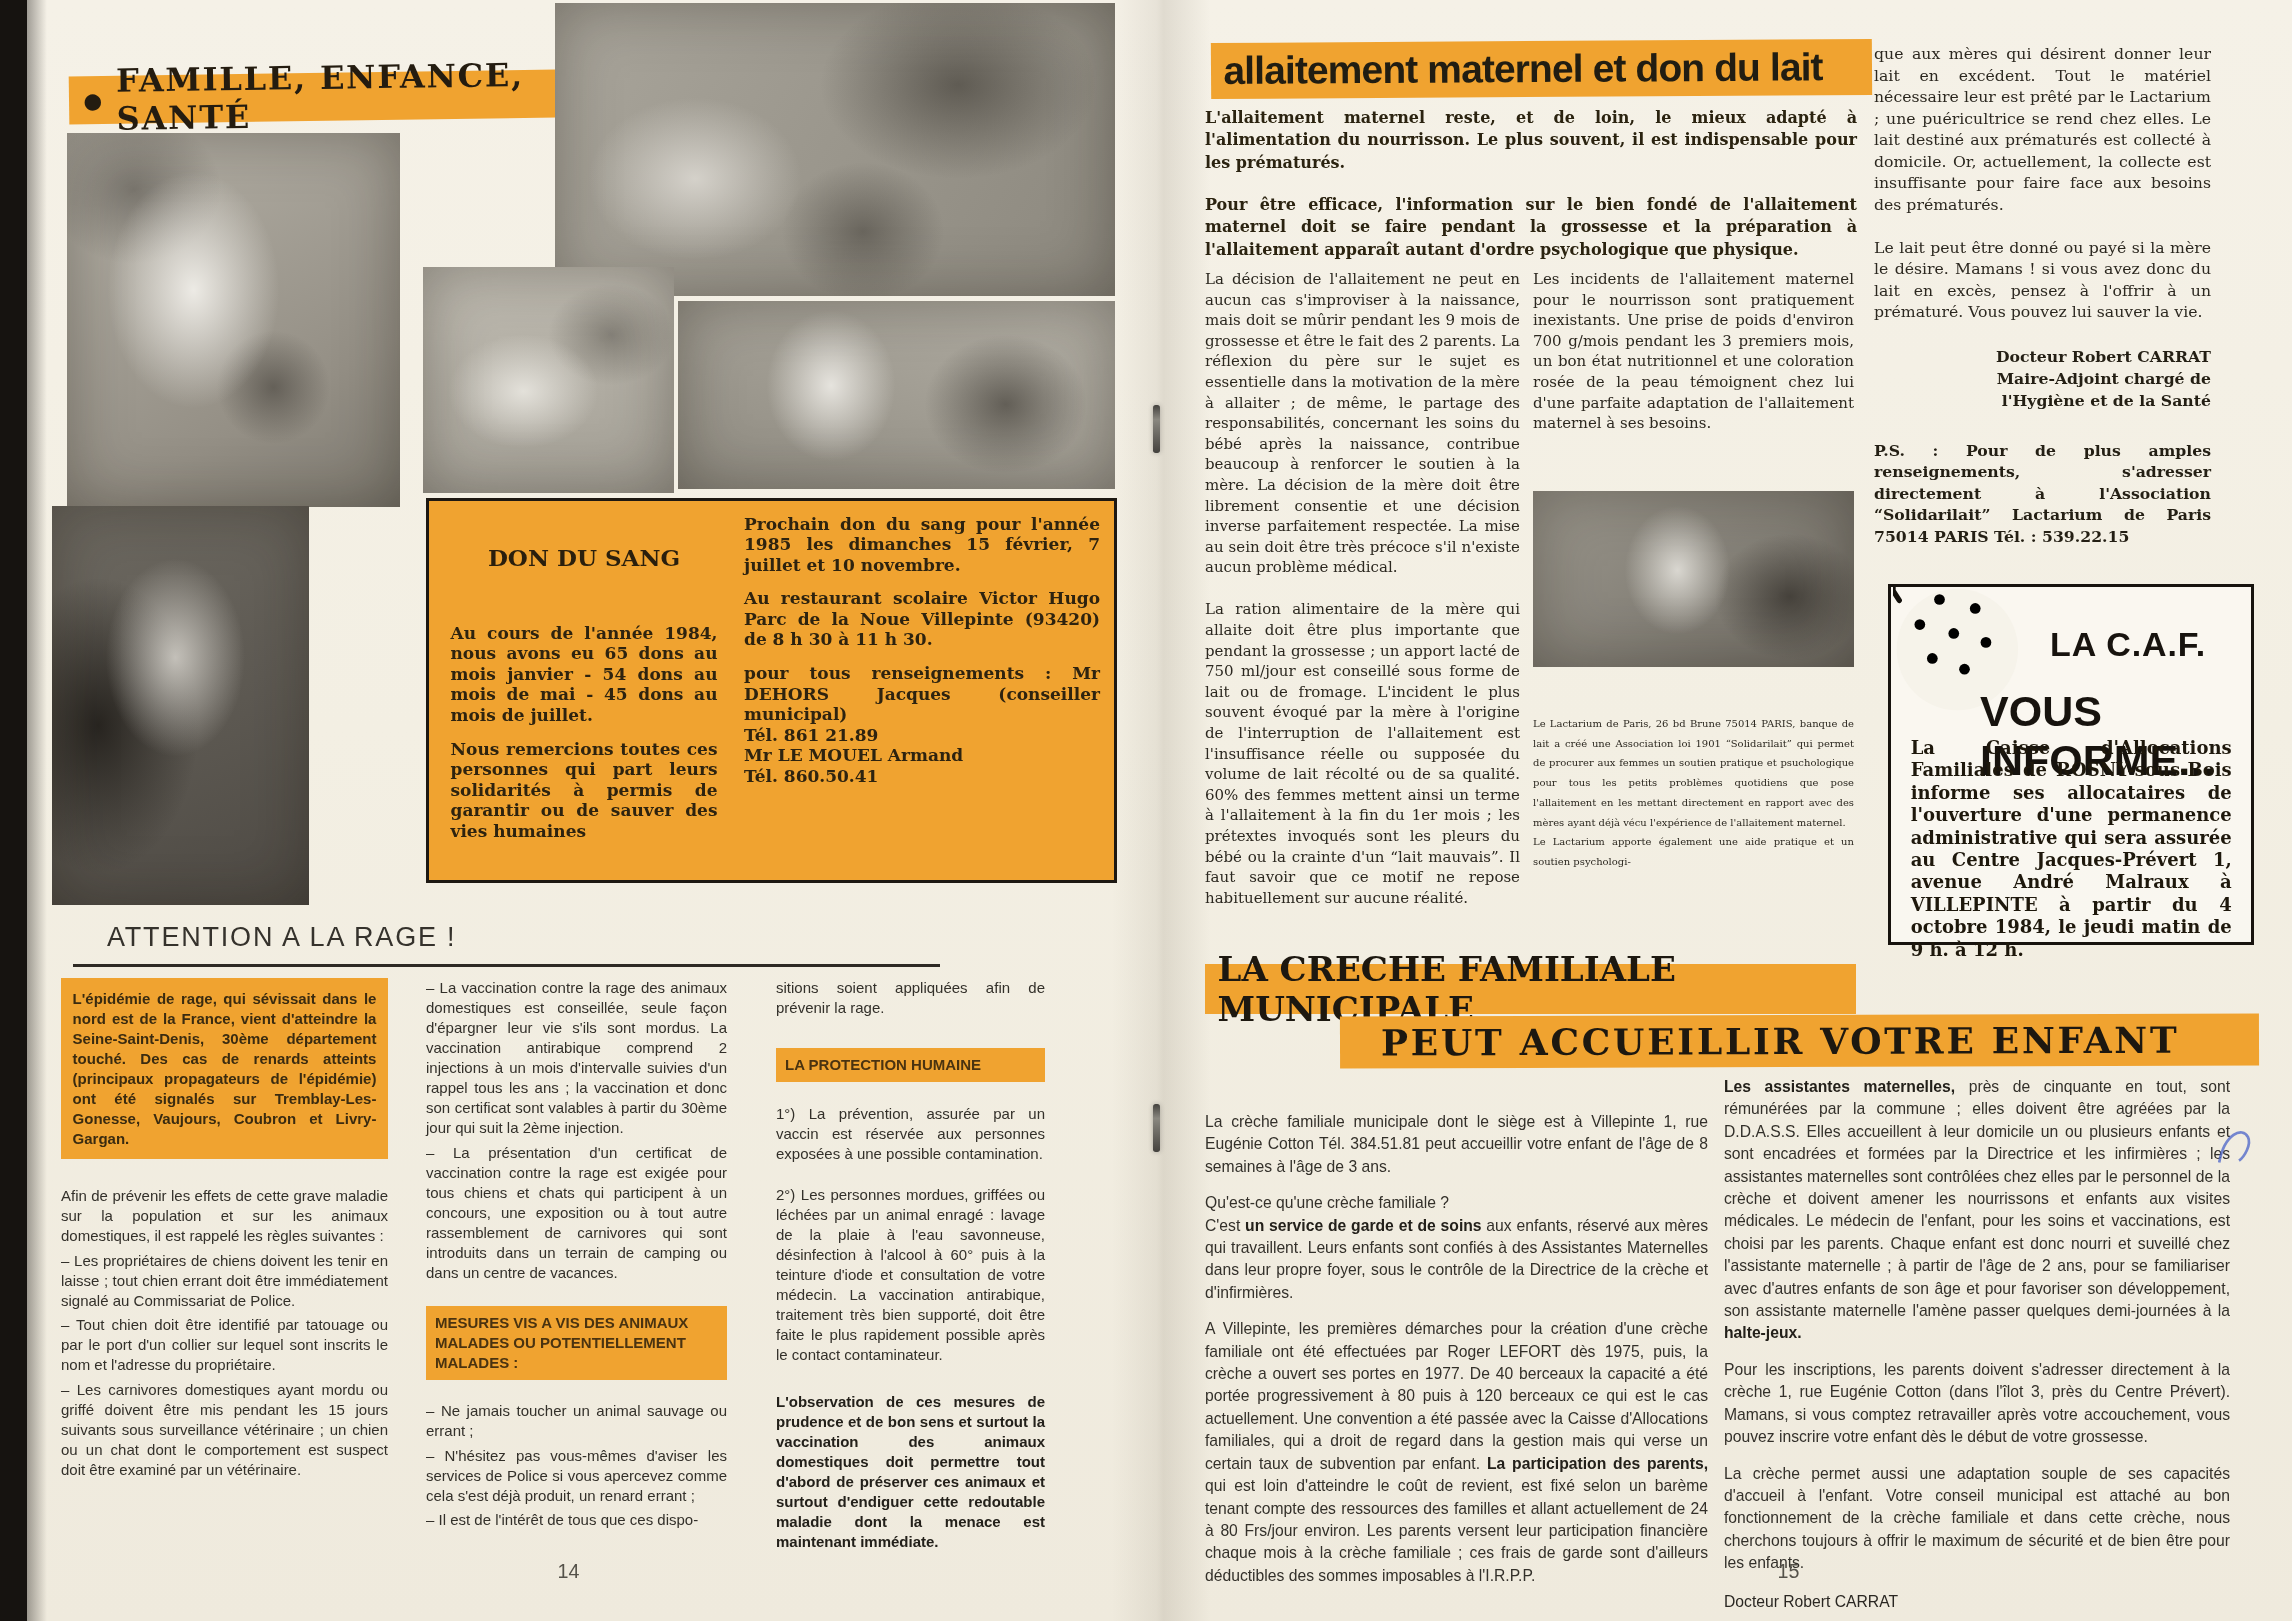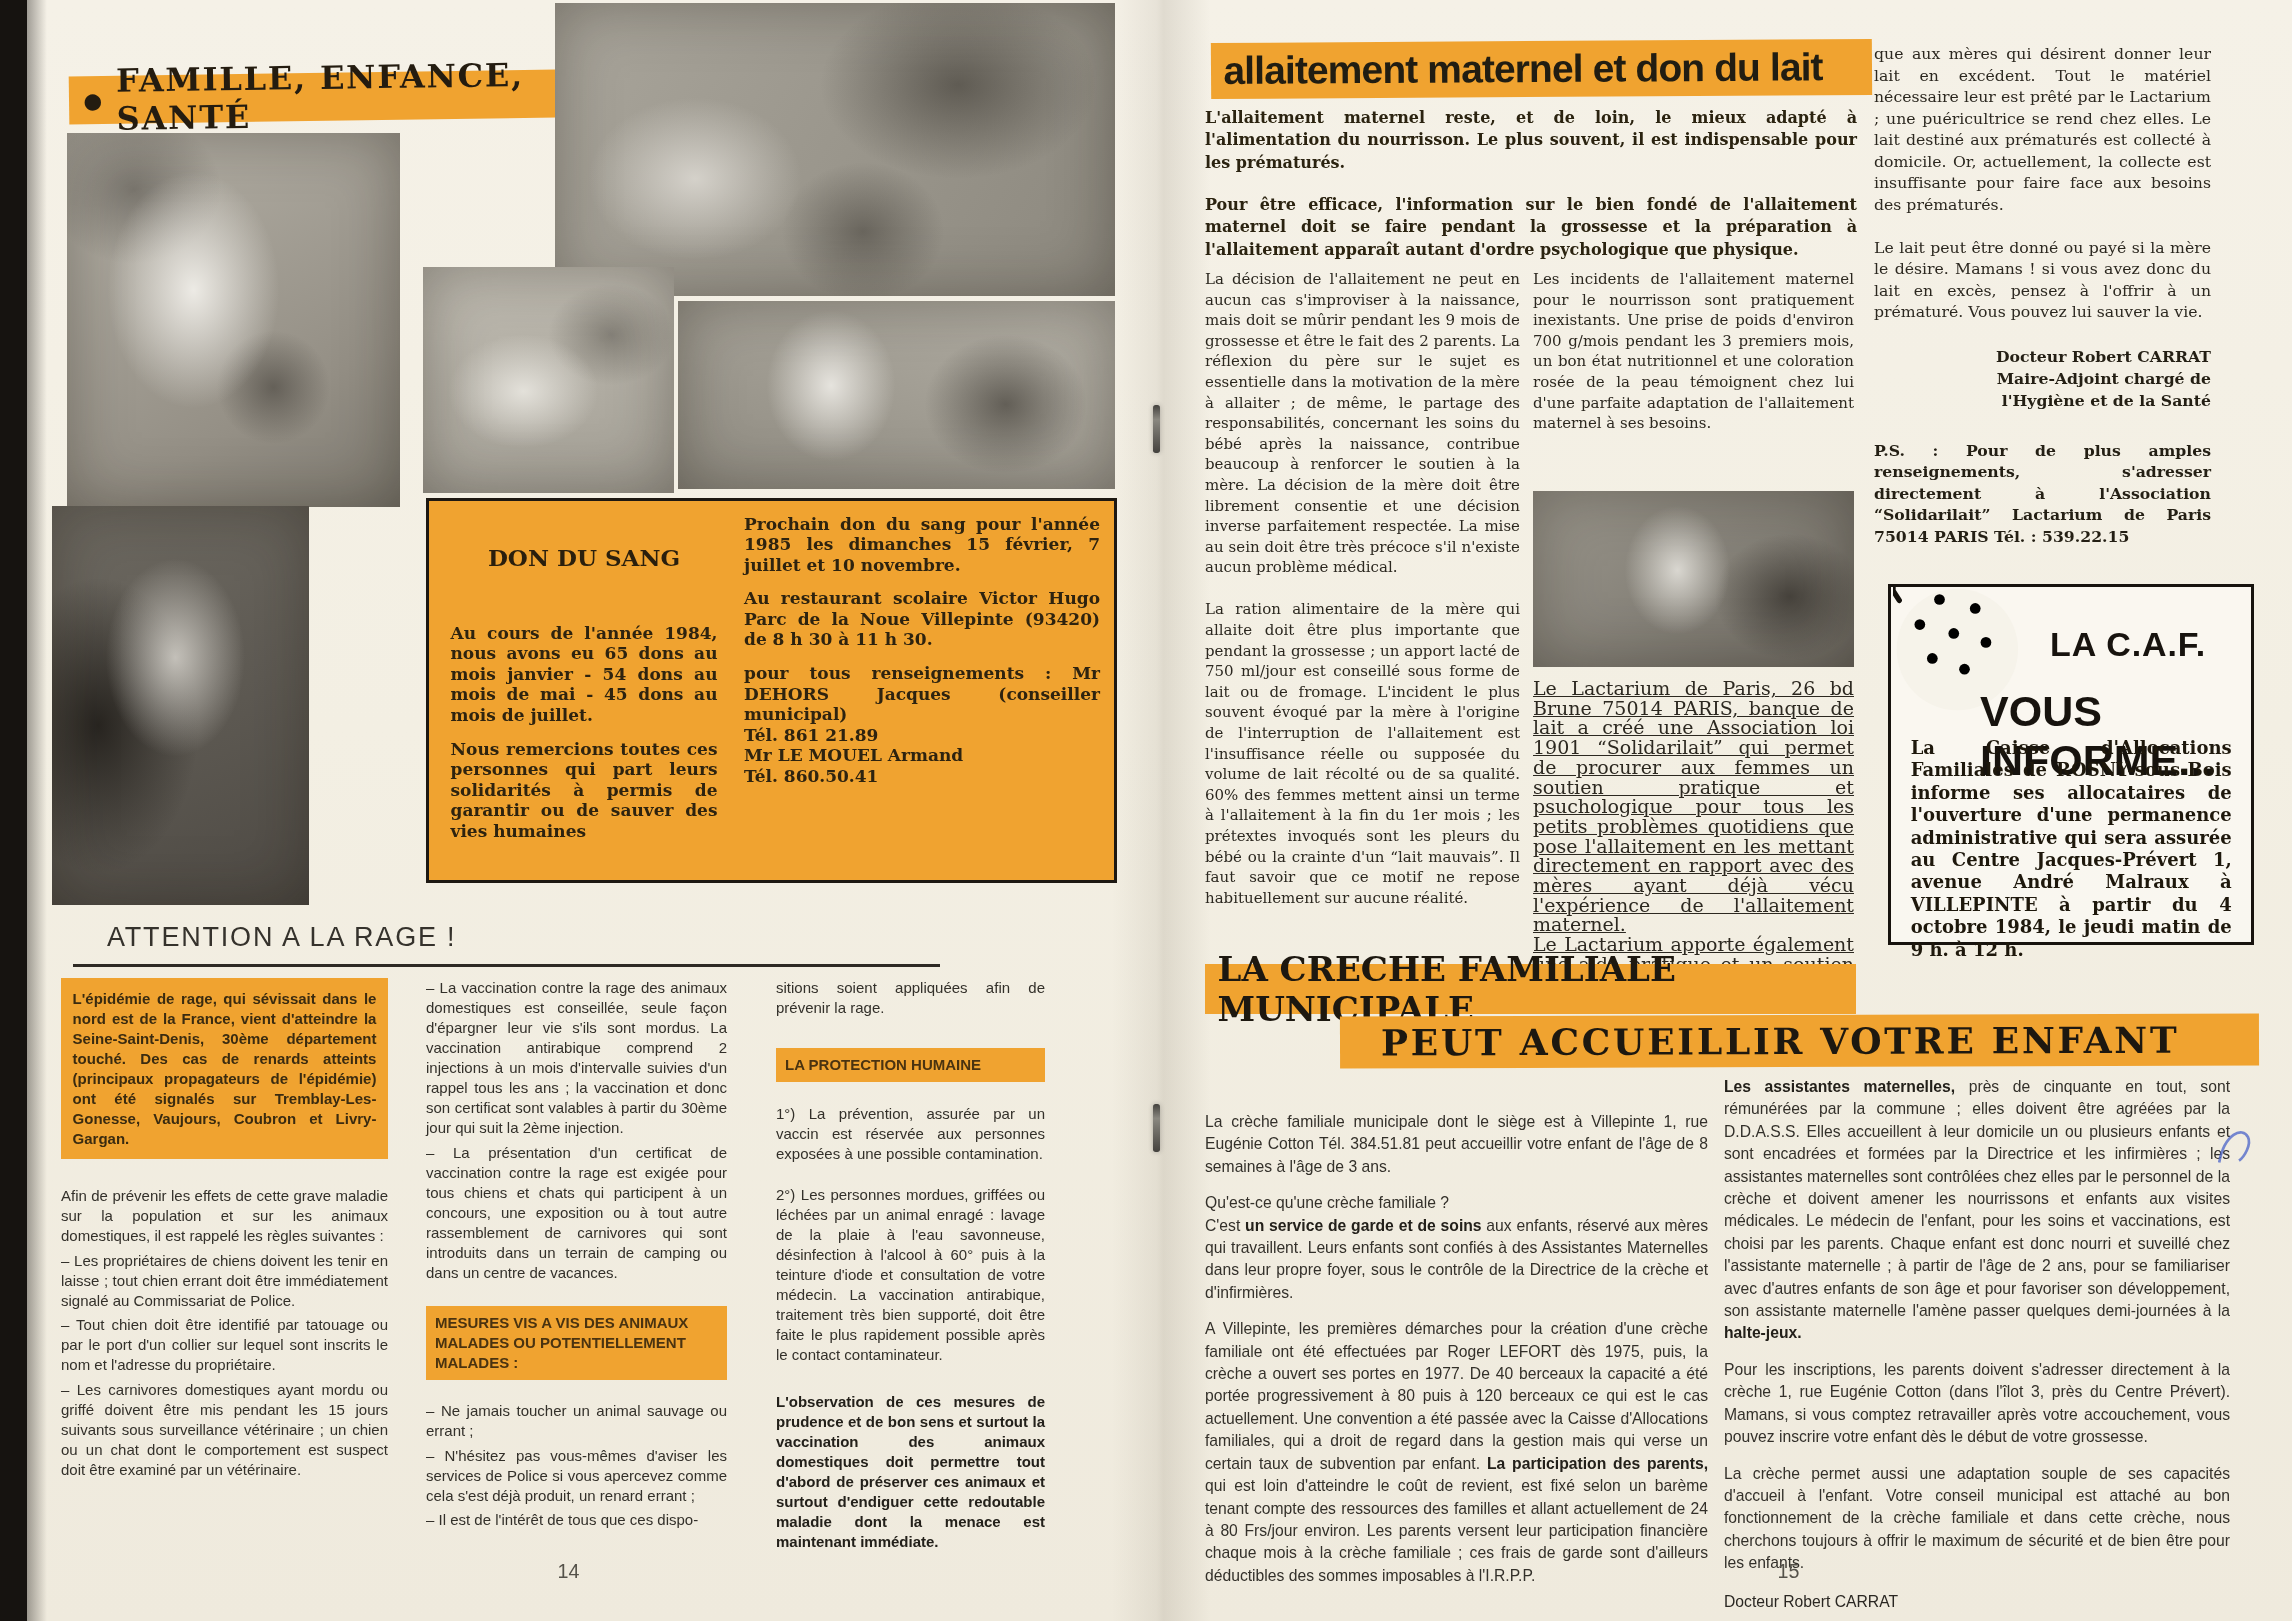--- a/index.html
+++ b/index.html
@@ -91,21 +91,21 @@
       color:#2b2310;text-align:justify;}
   .allait-intro p.mt{margin-top:19.7px;}
   .acol{font-family:"DejaVu Serif",serif;font-size:15px;line-height:20.6px;color:#2c2820;}
   .acol p{text-align:justify;}
   .acA{left:1205px;top:269px;width:315px;}
   .acB{left:1533px;top:269px;width:321px;}
   .acC{left:1874px;top:43px;width:337px;font-size:15.7px;line-height:21.5px;}
   .acol .mt{margin-top:21.5px;}
   .sig{margin-top:23px;text-align:right;font-weight:bold;color:#241f14;line-height:22.4px;}
   .ps{margin-top:27px;font-weight:bold;color:#241f14;}
-  .caption{left:1533px;top:679px;width:321px;font-size:19px;line-height:19.7px;text-decoration:underline;}
+  .caption{left:1533px;top:714px;width:321px;font-size:10px;line-height:19.7px;}
 
   
   .caf-box{left:1888px;top:584px;width:366px;height:361px;border:3.6px solid #17130e;box-sizing:border-box;
            background:rgba(250,248,242,.85);}
   .caf-t1{position:absolute;left:159px;top:38px;font-weight:bold;font-size:34px;letter-spacing:0.9px;color:#17130e;}
   .caf-t2{position:absolute;left:89px;top:100px;font-weight:bold;font-size:43px;color:#17130e;}
   .caf-body{position:absolute;left:19.7px;top:150px;width:321px;
      font-family:"DejaVu Serif",serif;font-weight:bold;font-size:18px;line-height:22.4px;
      color:#1e180c;text-align:justify;}
   .caf-logo{position:absolute;left:1.8px;top:0px;}

